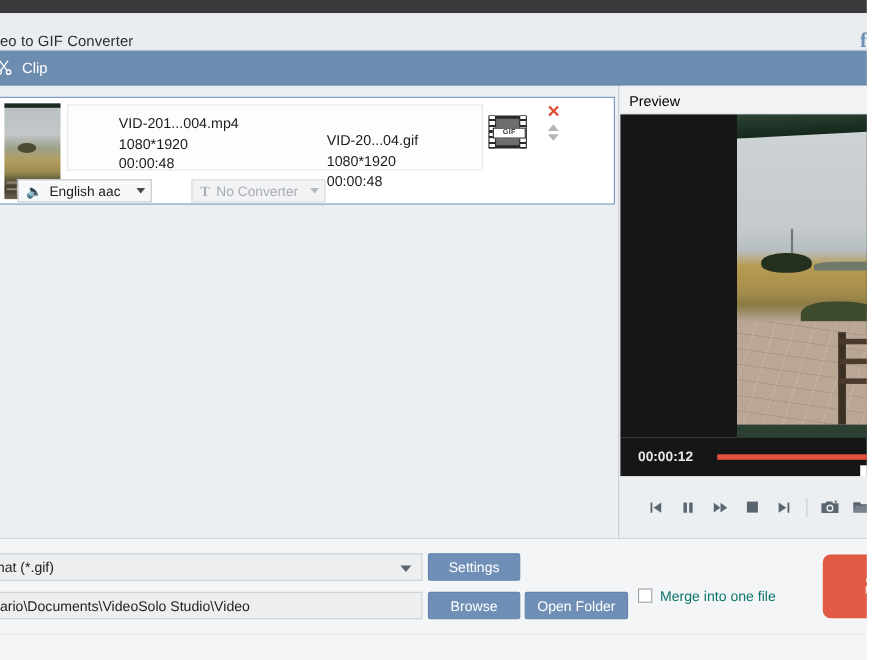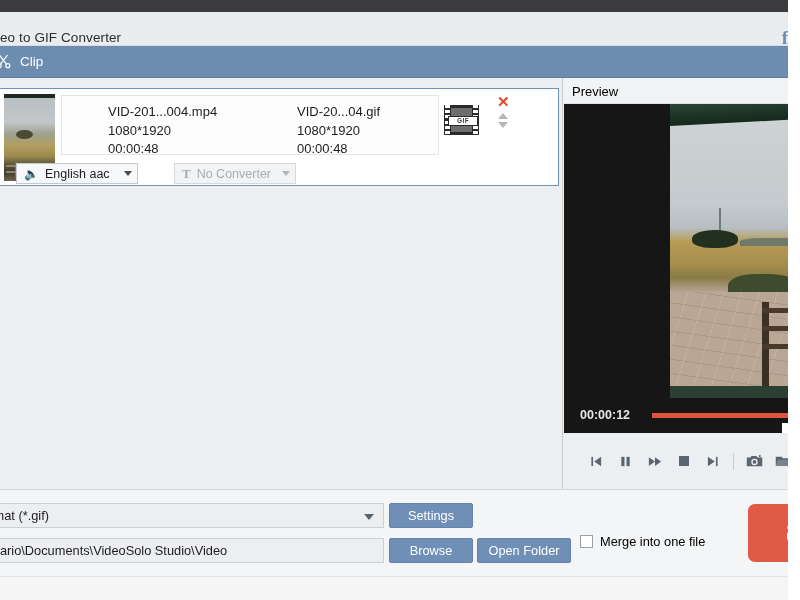--- a/index.html
+++ b/index.html
@@ -124,21 +124,21 @@
     background: #4b4a32; border-radius: 50%;
   }
 
   .file-info {
     position: absolute; left: 95px; top: 6px;
     width: 378px; height: 60px;
     background: #fdfdfd;
     border: 1px solid #e3e5e7;
   }
   .col-src { position: absolute; left: 14px; top: 7px; margin-left: 32px; }
-  .col-dst { position: absolute; left: 235px; top: 7px; }
+  .col-dst { position: absolute; left: 235px; top: 23px; }
   .col-src div, .col-dst div {
     font-size: 13px; color: #1d1d1f; line-height: 18.5px;
     white-space: nowrap;
   }
 
   .gif-badge {
     position: absolute; left: 478px; top: 16px;
     width: 35px; height: 30px;
   }
   .film {
@@ -342,21 +342,21 @@
   .btn.openfold { left: 477px; top: 48px; width: 94px; }
 
   .merge-wrap {
     position: absolute; left: 580px; top: 44px;
     display: flex; align-items: center; gap: 7px; cursor: pointer;
   }
   .cbox {
     width: 13px; height: 13px; background: #ffffff;
     border: 1px solid #9aa0a6;
   }
-  .merge-wrap span { font-size: 12.8px; color: #000000; }
+  .merge-wrap span { font-size: 12.8px; color: #0f766e; }
 
   .convert-btn {
     position: absolute; left: 748px; top: 504px;
     width: 96px; height: 58px;
     background: #e15a44; border-radius: 7px;
     display: flex; align-items: center; justify-content: center;
     cursor: pointer;
   }
 </style>
 </head>

